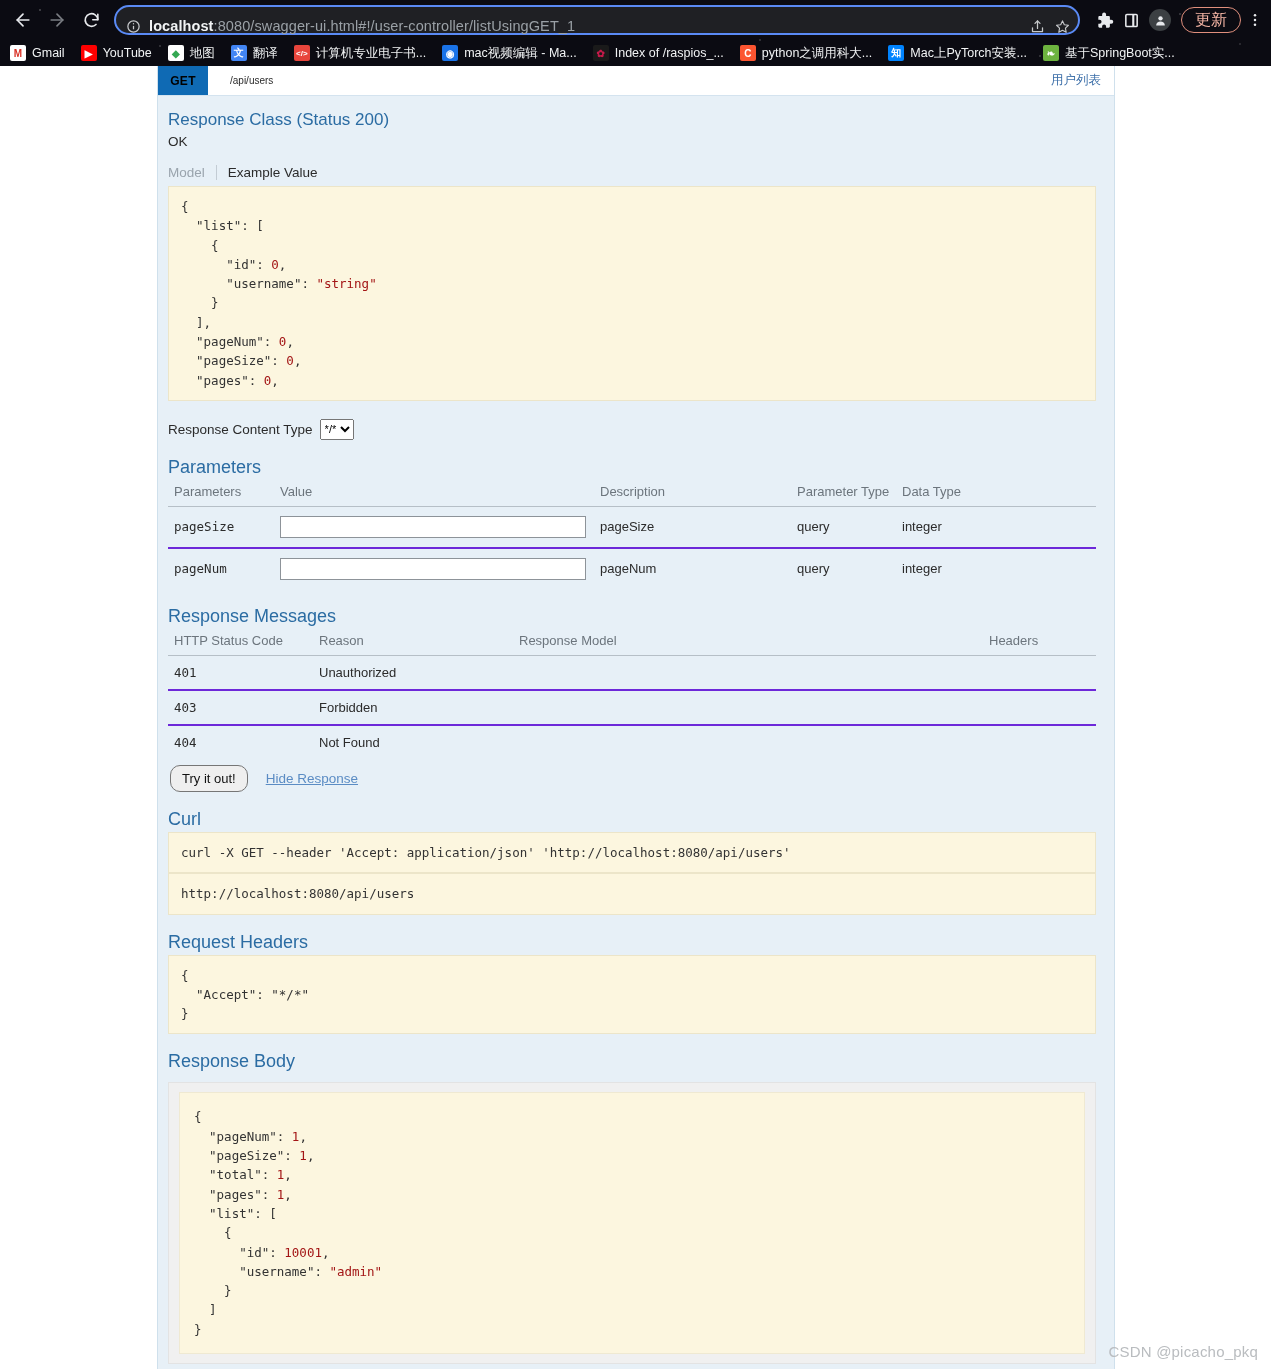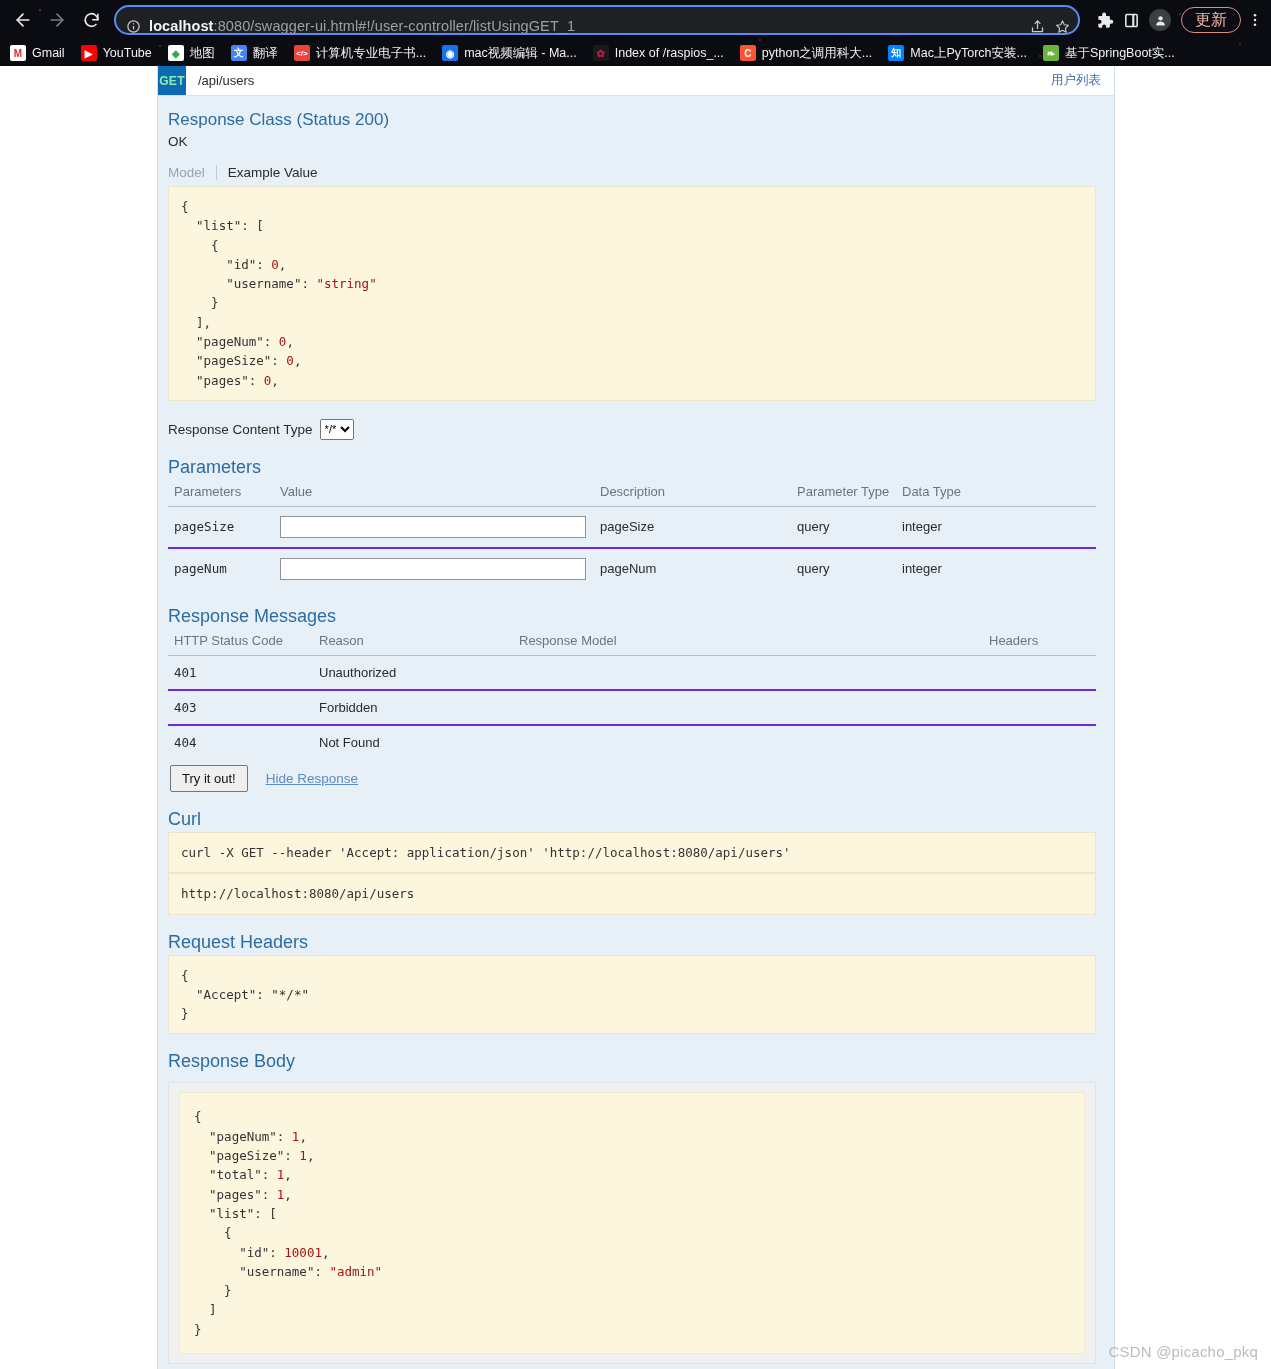--- a/index.html
+++ b/index.html
@@ -103,27 +103,27 @@
     border-left: 1px solid #cfe0ec;
     border-right: 1px solid #cfe0ec;
     border-bottom: 1px solid #cfe0ec;
   }
   .op-head {
     height: 30px; background: #ffffff;
     border-bottom: 1px solid #d4e3ef;
     display: flex; align-items: stretch;
   }
   .verb {
-    width: 28px; background: #0f6ab4; color: #86efac;
+    width: 50px; background: #0f6ab4; color: #000000;
     font-size: 12px; font-weight: 700; letter-spacing: .3px;
     display: flex; align-items: center; justify-content: center;
   }
   .op-path {
     flex: 1 1 auto; display: flex; align-items: center;
-    padding-left: 12px; font-size: 13px; color: #2b2b2b;
+    padding-left: 22px; font-size: 10px; color: #2b2b2b;
   }
   .op-desc {
     display: flex; align-items: center; padding-right: 13px;
     font-size: 12.5px; color: #3b6ea8;
   }
 
   .body { padding: 14px 18px 26px 10px; }
   .sec-title {
     color: #2b6ca3; font-size: 17px; font-weight: 400;
     margin: 0 0 2px 0;
@@ -173,21 +173,21 @@
   table.tbl tr:last-child td { border-bottom: none; }
   td.mono { font-family: "DejaVu Sans Mono","Liberation Mono",monospace; font-size: 12.5px; }
   input.pval {
     width: 306px; height: 22px; border: 1px solid #8d9399;
     background: #ffffff; font-size: 12px; padding: 0 4px;
     font-family: "Liberation Sans", sans-serif;
   }
 
   .btn-row { margin-top: 6px; display: flex; align-items: center; padding-left: 2px; }
   .try-btn {
-    background: #efefef; border: 1px solid #767676; border-radius: 2px;
+    background: #efefef; border: 1px solid #767676; border-radius: 10px;
     font-size: 13px; padding: 5px 11px; color: #111; cursor: pointer;
     font-family: "Liberation Sans", sans-serif;
   }
   .hide-link {
     margin-left: 18px; color: #5b8cc4; font-size: 13.5px;
     text-decoration: underline; cursor: pointer;
   }
 
   .respbody-wrap {
     margin-top: 10px; background: #f0f0f0; border: 1px solid #e3e3e3;

